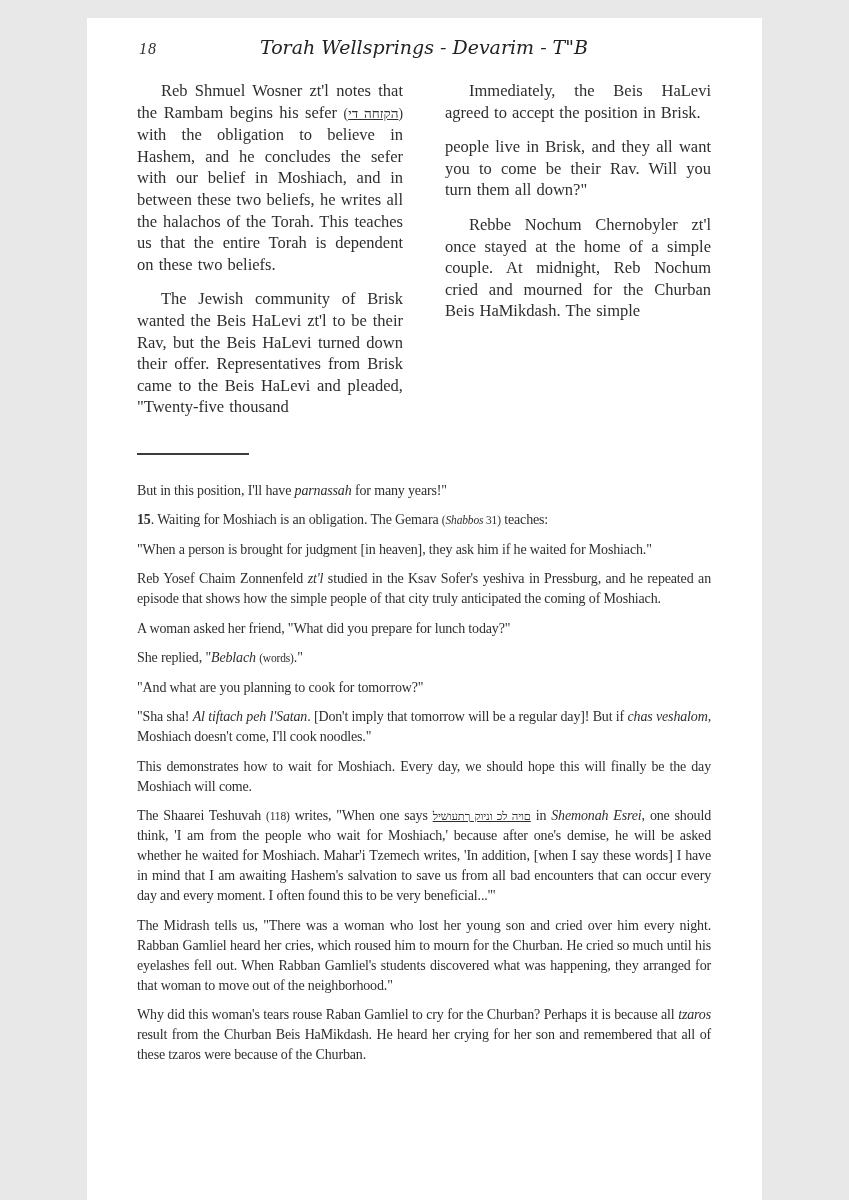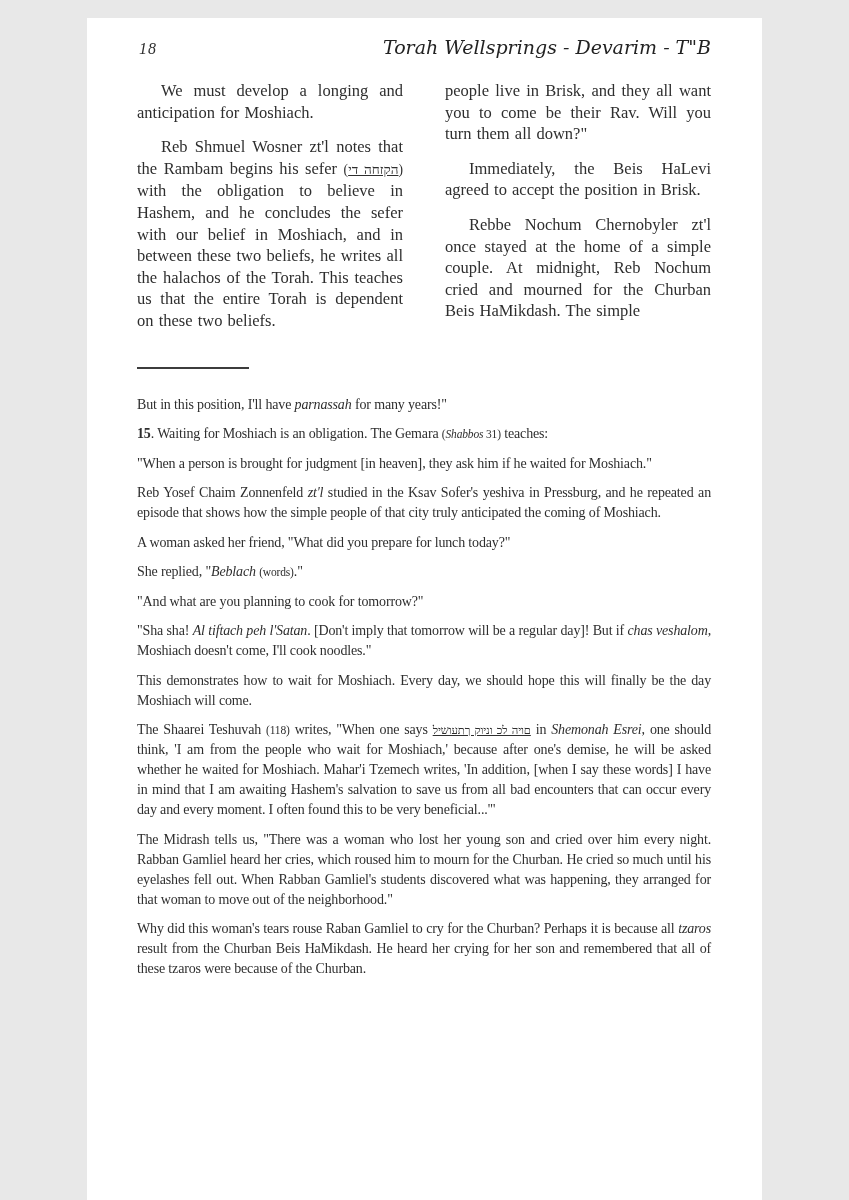--- a/index.html
+++ b/index.html
@@ -23,21 +23,21 @@
   }
   .page-number {
     position: absolute;
     left: 2px;
     top: 4px;
     font-style: italic;
     font-size: 16px;
     letter-spacing: 1px;
   }
   .page-title {
-    text-align: right;
+    text-align: center;
     font-style: italic;
     font-size: 19px;
     color: #222;
     font-family: "DejaVu Serif", serif;
   }
 
   
   .columns {
     display: flex;
     column-gap: 42px;
@@ -87,26 +87,26 @@
 
 <div class="page">
 
   <div class="header">
     <div class="page-number">18</div>
     <div class="page-title">Torah Wellsprings - Devarim - T"B</div>
   </div>
 
   <div class="columns">
     <div class="col">
-        <p class="para indent"><span>We must develop a longing and anticipation for Moshiach.</span></p>
         <p class="para indent"><span>Reb Shmuel Wosner zt'l notes that the Rambam begins his sefer </span><span class="seg-sm">(</span><span class="seg-he">יד החזקה</span><span class="seg-sm">)</span><span> with the obligation to believe in Hashem, and he concludes the sefer with our belief in Moshiach, and in between these two beliefs, he writes all the halachos of the Torah. This teaches us that the entire Torah is dependent on these two beliefs.</span></p>
+        <p class="para indent"><span>The Jewish community of Brisk wanted the Beis HaLevi zt'l to be their Rav, but the Beis HaLevi turned down their offer. Representatives from Brisk came to the Beis HaLevi and pleaded, "Twenty-five thousand</span></p>
       </div>
     <div class="col">
+        <p class="para indent"><span>Immediately, the Beis HaLevi agreed to accept the position in Brisk.</span></p>
         <p class="para"><span>people live in Brisk, and they all want you to come be their Rav. Will you turn them all down?"</span></p>
-        <p class="para indent"><span>Immediately, the Beis HaLevi agreed to accept the position in Brisk.</span></p>
         <p class="para indent"><span>Rebbe Nochum Chernobyler zt'l once stayed at the home of a simple couple. At midnight, Reb Nochum cried and mourned for the Churban Beis HaMikdash. The simple</span></p>
       </div>
   </div>
 
   <div class="footnote-sep"></div>
 
   <div class="footnotes">
       <p class="para"><span>But in this position, I'll have </span><span class="seg-i">parnassah</span><span> for many years!"</span></p>
       <p class="para"><span class="seg-b">15</span><span>. Waiting for Moshiach is an obligation. The Gemara </span><span class="seg-sm">(</span><span class="seg-ism">Shabbos</span><span class="seg-sm"> 31)</span><span> teaches:</span></p>
       <p class="para"><span>"When a person is brought for judgment [in heaven], they ask him if he waited for Moshiach."</span></p>

